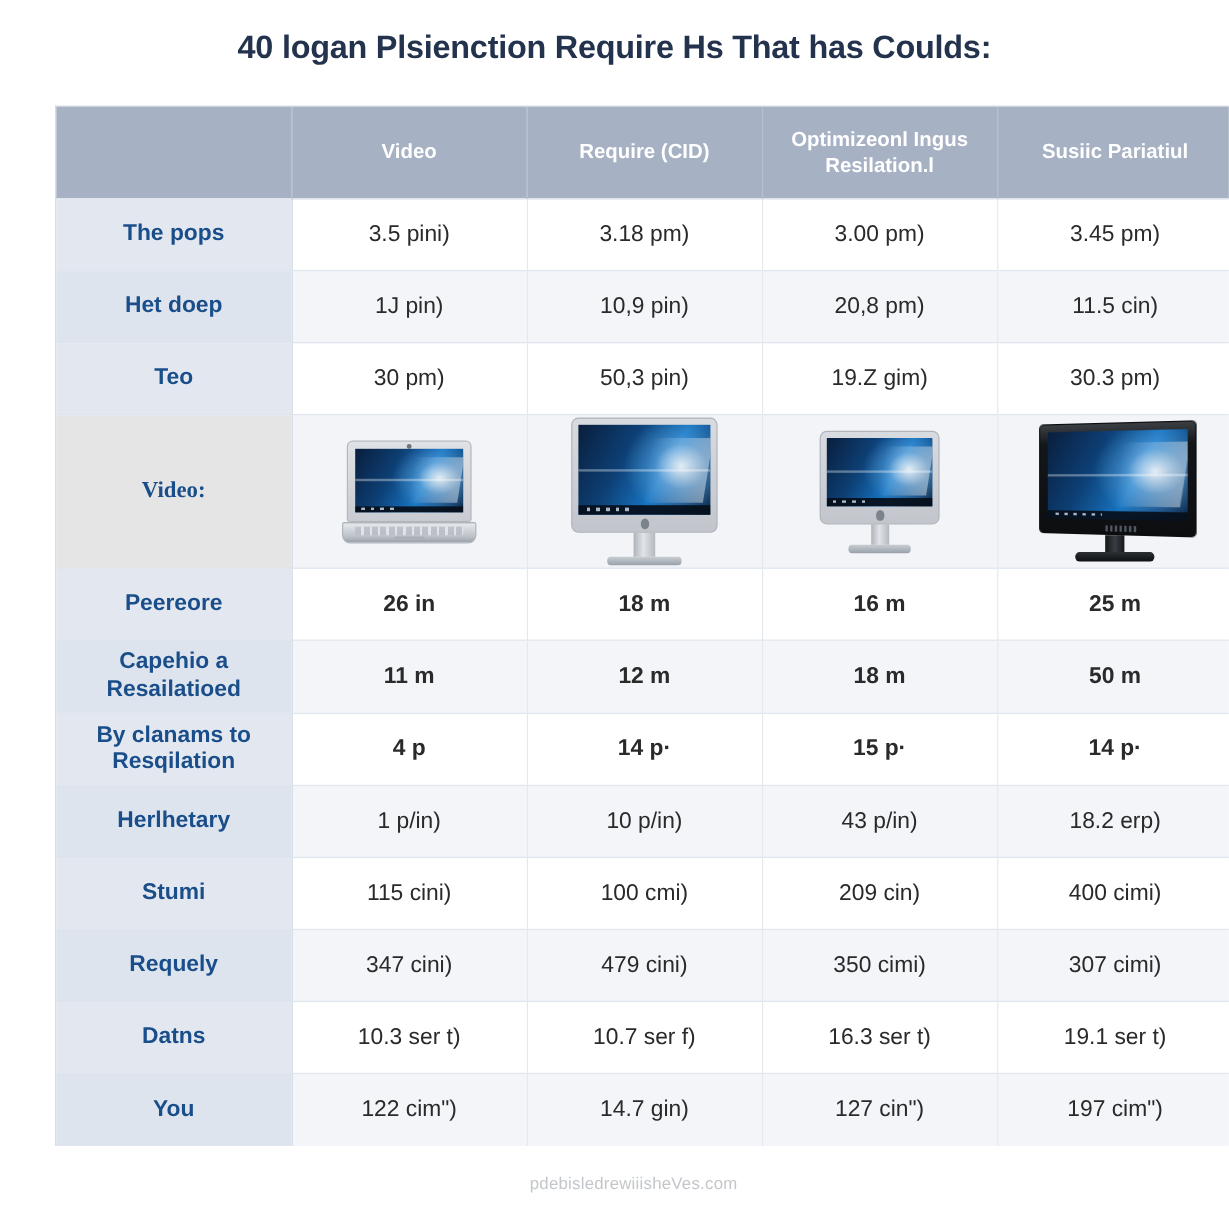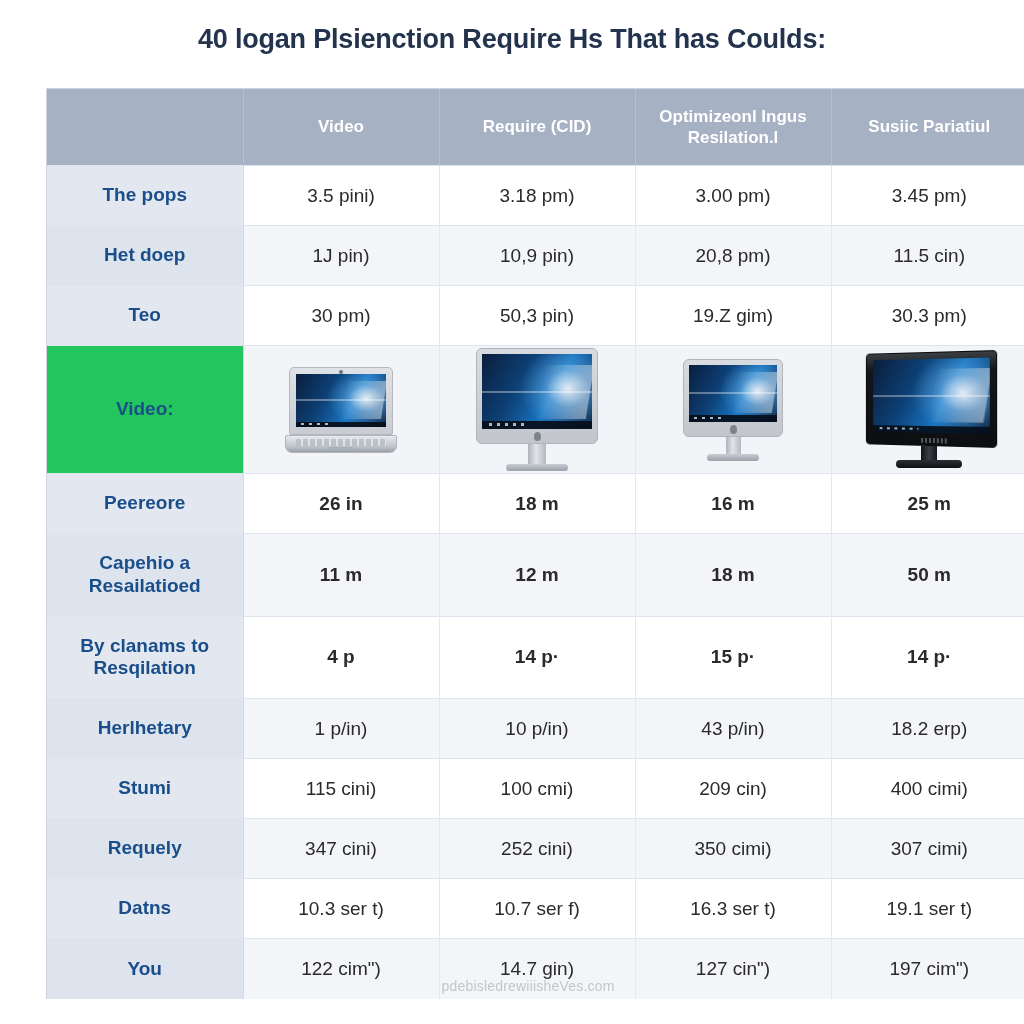--- a/index.html
+++ b/index.html
@@ -66,41 +66,41 @@
   }
   table.cmp thead th:last-child { border-right: none; }
 
   table.cmp td {
     border-top: 1px solid #dfe5ee;
     border-right: 1px solid #e4e9f0;
     text-align: center;
     vertical-align: middle;
     font-size: 19px;
     color: #2a2a2a;
-    padding: 18px 8px;
+    padding: 7px 8px;
     height: 60px;
     box-sizing: border-box;
   }
   table.cmp td:last-child { border-right: none; text-align: center; }
 
   table.cmp td.rowlabel {
     background: #e3e8f0;
     color: #1a4e8a;
     font-weight: bold;
     font-size: 19px;
     line-height: 1.2;
     border-right: 1px solid #d3dae6;
   }
   tr.alt td { background: #f3f5f9; }
   tr.alt td.rowlabel { background: #dde4ee; }
 
   td.green { color: #8d9c2c; font-weight: bold; }
 
   tr.media-row td { height: 128px; }
-  tr.media-row td.rowlabel { background: #22c55e; }
+  tr.media-row td.rowlabel { background: #e5e5e5; font-family: Liberation Serif, serif; }
   tr.media-row td.media { background: #f2f4f7; padding: 0; }
 
   .device { display: inline-block; position: relative; }
 
   
   .screen {
     position: relative;
     background:
       radial-gradient(ellipse 70% 90% at 78% 46%, rgba(255,255,255,0.85) 0%, rgba(140,205,255,0.35) 28%, rgba(0,0,0,0) 62%),
       linear-gradient(118deg, #0a1e3c 0%, #0d3f74 34%, #1673c0 62%, #0e4b85 80%, #07203f 100%);
@@ -403,21 +403,21 @@
           <td class="rowlabel">Stumi</td>
           <td>115 cini)</td>
           <td>100 cmi)</td>
           <td>209 cin)</td>
           <td>400 cimi)</td>
         </tr>
 
         <tr class="alt">
           <td class="rowlabel">Requely</td>
           <td>347 cini)</td>
-          <td>252 cini)</td>
+          <td>479 cini)</td>
           <td>350 cimi)</td>
           <td>307 cimi)</td>
         </tr>
 
         <tr>
           <td class="rowlabel">Datns</td>
           <td>10.3 ser t)</td>
           <td>10.7 ser f)</td>
           <td>16.3 ser t)</td>
           <td>19.1 ser t)</td>

